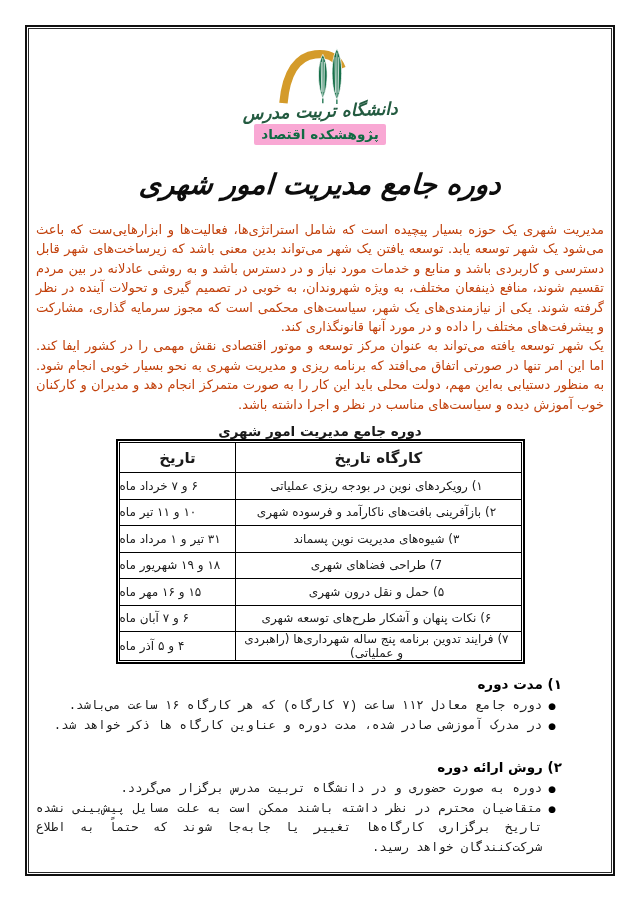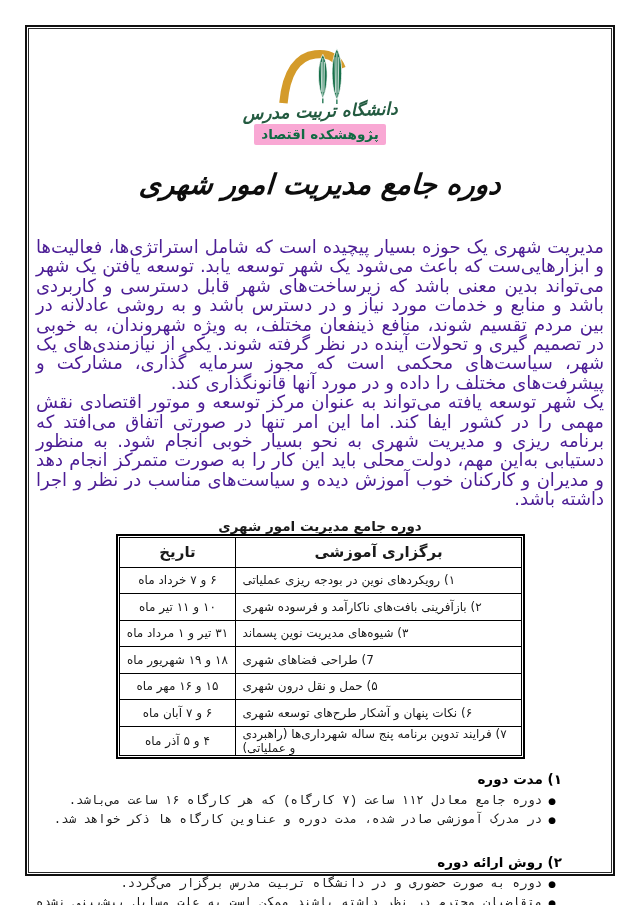--- a/index.html
+++ b/index.html
@@ -19,40 +19,40 @@
   .inst-badge { display:inline-block; margin-top:1px; background:#f9a8d4; color:#0f6b43;
                 font-weight:bold; font-size:13.5px; line-height:17px; padding:2px 7px;
                 border-radius:2px; }
 
   
   .main-title { text-align:center; margin-top:20px; font-size:28px; font-weight:bold;
                 font-style:italic; color:#0d0d0d; line-height:40px;
                 transform:skewX(-4deg); }
 
   
-  .intro { margin-top:32px; font-size:18px; line-height:19.4px; text-align:justify;
-           color:#4c1d95; }
+  .intro { margin-top:15px; font-size:13px; line-height:19.4px; text-align:justify;
+           color:#c2410c; }
   .intro p { margin:0; }
 
   
   .sec-head { font-size:13.5px; font-weight:bold; color:#000; padding-left:0;
               padding-right:42px; line-height:19px; }
   .sec-course { margin-top:11px; }
   .sec-duration { margin-top:14px; }
   .sec-method { margin-top:22px; }
 
   
   .tbl-title { text-align:center; font-size:13.5px; font-weight:bold; margin-top:9px; }
   table.course { border-collapse:collapse; width:403px; margin:3px auto 0 auto;
                  border:1px solid #000; outline:2px solid #000; outline-offset:1px; }
   table.course th, table.course td { border:1px solid #000; font-size:12px; }
   table.course th { height:30px; font-size:15px; font-weight:bold; text-align:center; }
   table.course td { height:26.5px; }
-  td.cell-workshop { text-align:left; padding:0 10px 0 6px; width:286px; }
-  td.cell-date { text-align:center; width:117px; white-space:nowrap; }
+  td.cell-workshop { text-align:center; padding:0 10px 0 6px; width:286px; }
+  td.cell-date { text-align:left; width:117px; white-space:nowrap; }
 
   
   .bullets { margin-top:3px; }
   .bullet-row { display:flex; direction:rtl; margin-right:48px; font-size:12.3px;
                 line-height:19.5px; }
   .bullet-dot { flex:0 0 auto; font-size:9px; line-height:19.5px; margin-left:6px;
                 color:#000; }
   .bullet-text { flex:1 1 auto; text-align:justify;font-family:Liberation Mono, monospace; }
 </style>
 </head>
@@ -90,21 +90,21 @@
       <p>مدیریت شهری یک حوزه بسیار پیچیده است که شامل استراتژی‌ها، فعالیت‌ها و ابزارهایی‌ست که باعث می‌شود یک شهر توسعه یابد. توسعه یافتن یک شهر می‌تواند بدین معنی باشد که زیرساخت‌های شهر قابل دسترسی و کاربردی باشد و منابع و خدمات مورد نیاز و در دسترس باشد و به روشی عادلانه در بین مردم تقسیم شوند، منافع ذینفعان مختلف، به ویژه شهروندان، به خوبی در تصمیم گیری و تحولات آینده در نظر گرفته شوند. یکی از نیازمندی‌های یک شهر، سیاست‌های محکمی است که مجوز سرمایه گذاری، مشارکت و پیشرفت‌های مختلف را داده و در مورد آنها قانونگذاری کند.</p>
       <p>یک شهر توسعه یافته می‌تواند به عنوان مرکز توسعه و موتور اقتصادی نقش مهمی را در کشور ایفا کند. اما این امر تنها در صورتی اتفاق می‌افتد که برنامه ریزی و مدیریت شهری به نحو بسیار خوبی انجام شود. به منظور دستیابی به‌این مهم، دولت محلی باید این کار را به صورت متمرکز انجام دهد و مدیران و کارکنان خوب آموزش دیده و سیاست‌های مناسب در نظر و اجرا داشته باشد.</p>
     </div>
 
 
     <div class="tbl-title">دوره جامع مدیریت امور شهری</div>
 
     <table class="course">
       <thead>
         <tr>
-          <th>برگزاری آموزشی</th>
+          <th>کارگاه تاریخ</th>
           <th>تاریخ</th>
         </tr>
       </thead>
       <tbody>
         <tr>
           <td class="cell-workshop">۱) رویکردهای نوین در بودجه ریزی عملیاتی</td>
           <td class="cell-date">۶ و ۷ خرداد ماه</td>
         </tr>
         <tr>
           <td class="cell-workshop">۲) بازآفرینی بافت‌های ناکارآمد و فرسوده شهری</td>

